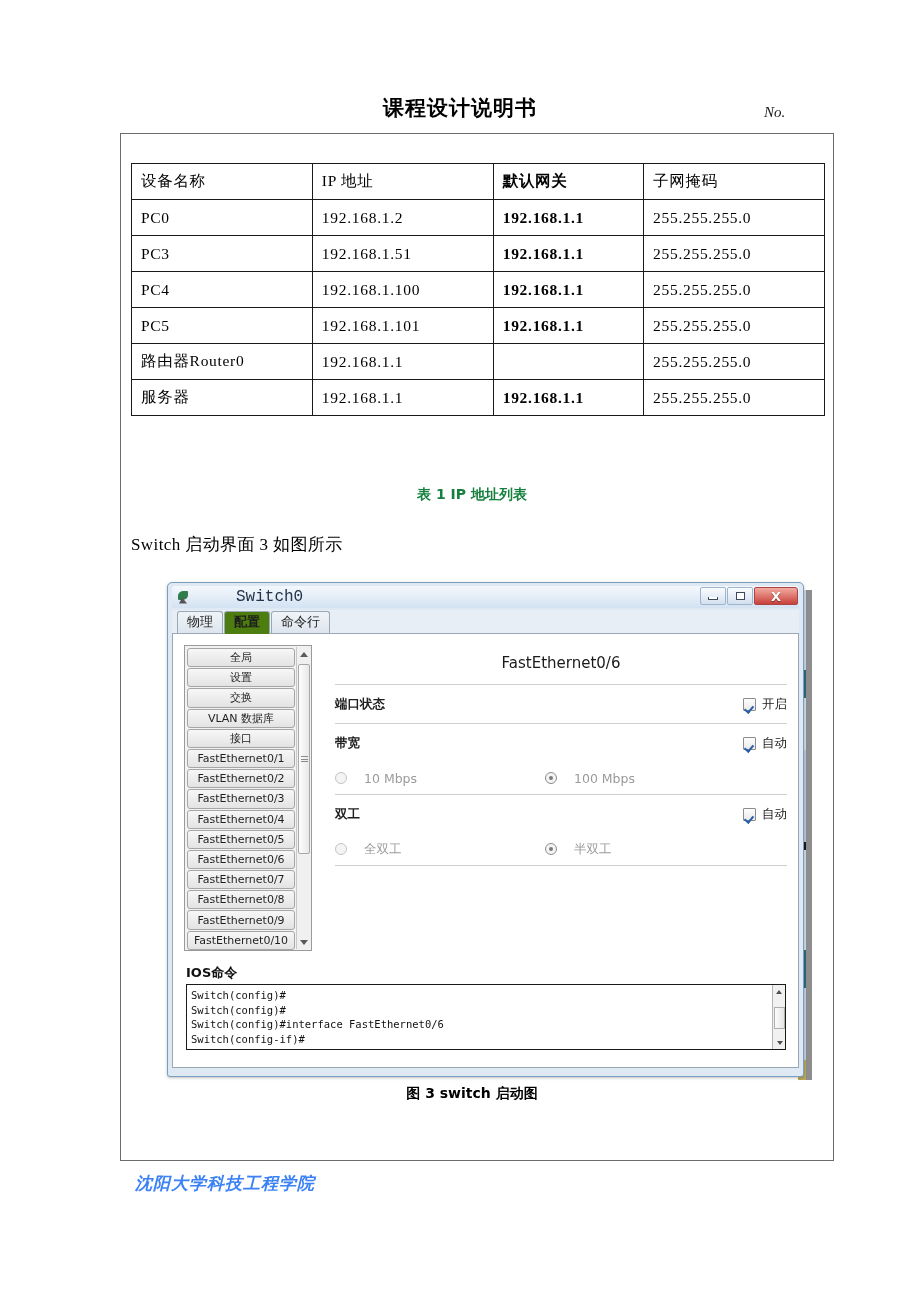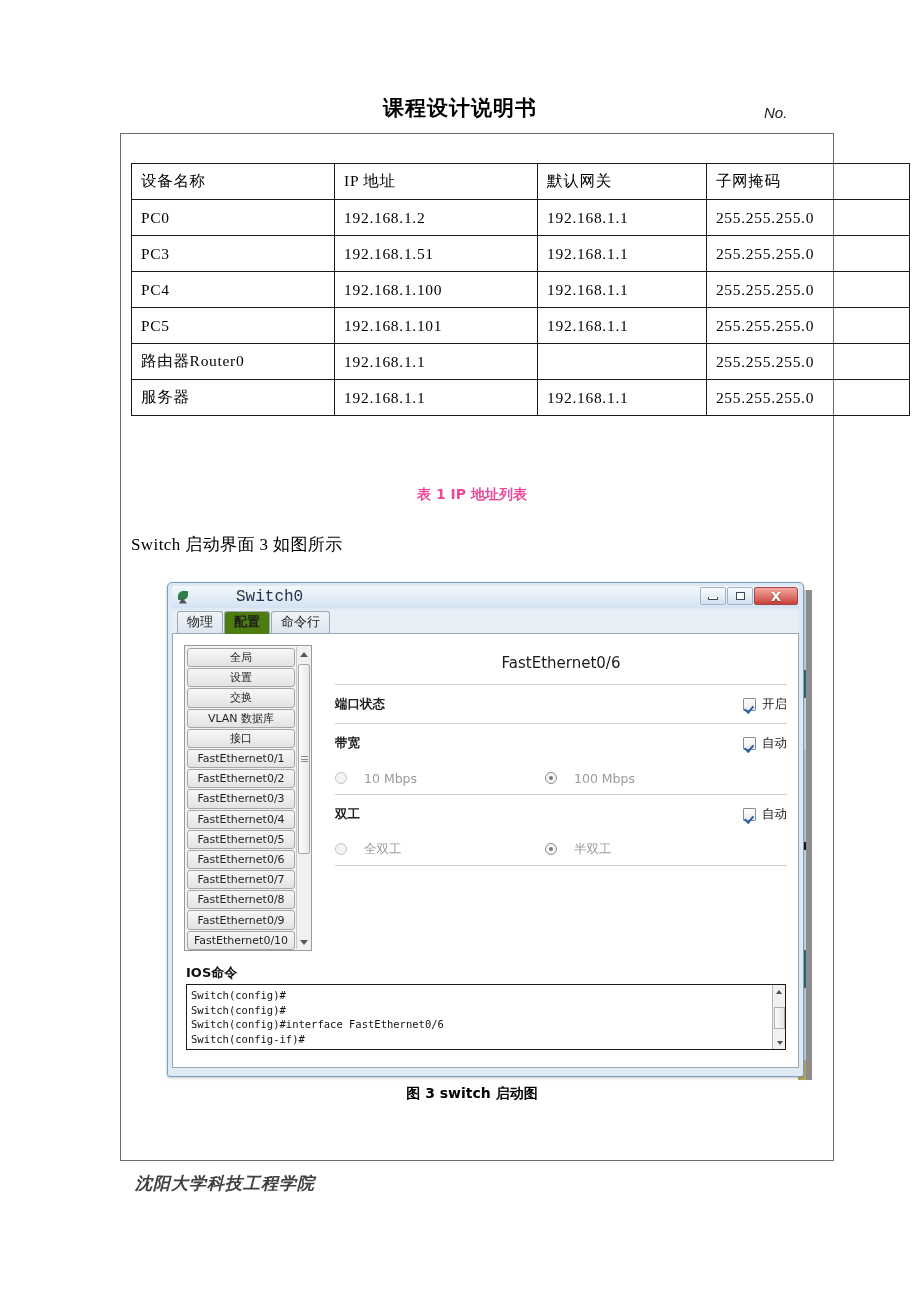--- a/index.html
+++ b/index.html
@@ -25,66 +25,66 @@
     font-weight: bold;
     font-family: "DejaVu Sans", sans-serif;
     letter-spacing: 1px;
     color: #000;
   }
   .doc-no {
     position: absolute;
     left: 764px; top: 104px;
     font-size: 15px;
     font-style: italic;
-    font-family: Liberation Sans, sans-serif;
+    font-family: Liberation Serif, serif;
     color: #1a1a1a;
   }
 
   
   .page-frame {
     position: absolute;
     left: 120px; top: 133px;
     width: 714px; height: 1028px;
     border: 1px solid #6b6b6b;
     background: #fff;
   }
 
   
   .ip-table {
     position: absolute;
     left: 131px; top: 163px;
-    width: 779px;
+    width: 694px;
     border-collapse: collapse;
     font-family: "Liberation Serif", serif;
   }
   .ip-table td {
     border: 1px solid #1a1a1a;
     height: 36px;
     padding: 0 0 0 9px;
     font-size: 15.5px;
     color: #000;
     letter-spacing: 0.7px;
     vertical-align: middle;
   }
   .ip-table tr td:nth-child(1) { width: 178px; }
   .ip-table tr td:nth-child(2) { width: 178px; }
-  .ip-table tr td:nth-child(3) { width: 148px; }
+  .ip-table tr td:nth-child(3) { width: 148px; font-weight: bold; }
   .ip-table tr td:nth-child(4) { width: 178px; }
   .ip-table .hdr td { }
   .cell-cn { letter-spacing: 0.5px; }
 
   .table-caption {
     position: absolute;
     left: 131px; top: 486px;
     width: 682px;
     text-align: center;
     font-size: 14px;
     font-weight: bold;
     font-family: "DejaVu Sans", sans-serif;
-    color: #ec4899;
+    color: #15803d;
   }
 
   .body-line {
     position: absolute;
     left: 131px; top: 533px;
     font-size: 17px;
     font-family: "Liberation Serif", serif;
     color: #000;
     letter-spacing: 0.4px;
   }
@@ -469,21 +469,21 @@
     color: #000;
   }
 
   .page-footer {
     position: absolute;
     left: 135px; top: 1172px;
     font-family: "Liberation Serif", serif;
     font-size: 17px;
     font-style: italic;
     font-weight: bold;
-    color: #404040;
+    color: #3b82f6;
     letter-spacing: 1px;
   }
 </style>
 </head>
 <body>
 
 <div class="page-header">
   <div class="doc-title">课程设计说明书</div>
   <div class="doc-no">No.</div>
 </div>

